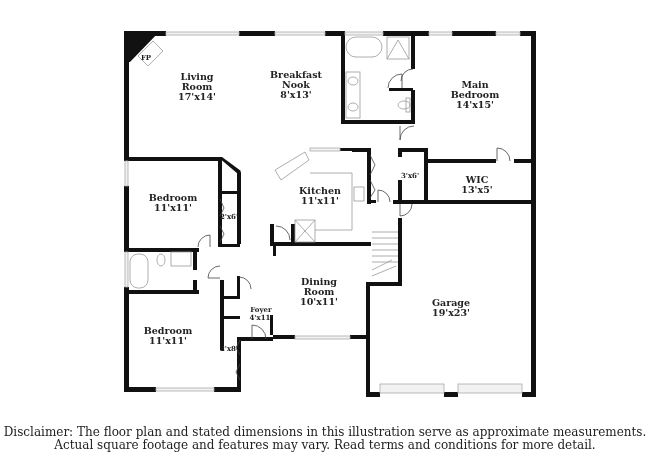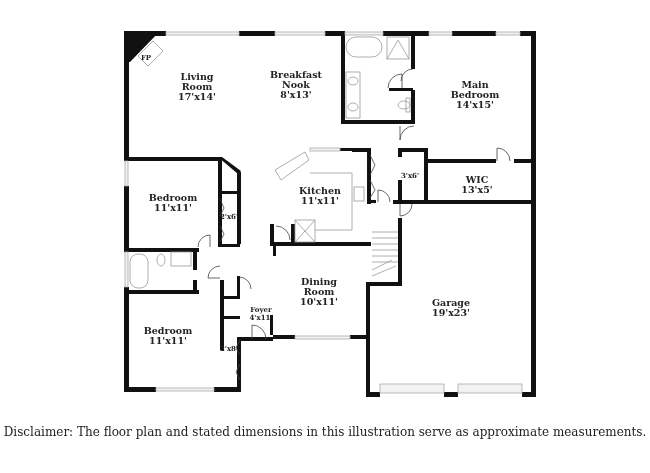--- a/index.html
+++ b/index.html
@@ -210,13 +210,14 @@
     <text class="lbl lbl-lg" x="168" y="344">11'x11'</text>
     <text class="lbl lbl-sm" x="229" y="351">2'x8'</text>
 
     <text class="lbl lbl-lg" x="451" y="306">Garage</text>
     <text class="lbl lbl-lg" x="451" y="316">19'x23'</text>
   </g>
 </svg>
 
 <div class="disclaimer">
   <div>Disclaimer: The floor plan and stated dimensions in this illustration serve as approximate measurements.</div>
+  <div>Actual square footage and features may vary. Read terms and conditions for more detail.</div>
 </div>
 
 </body></html>

